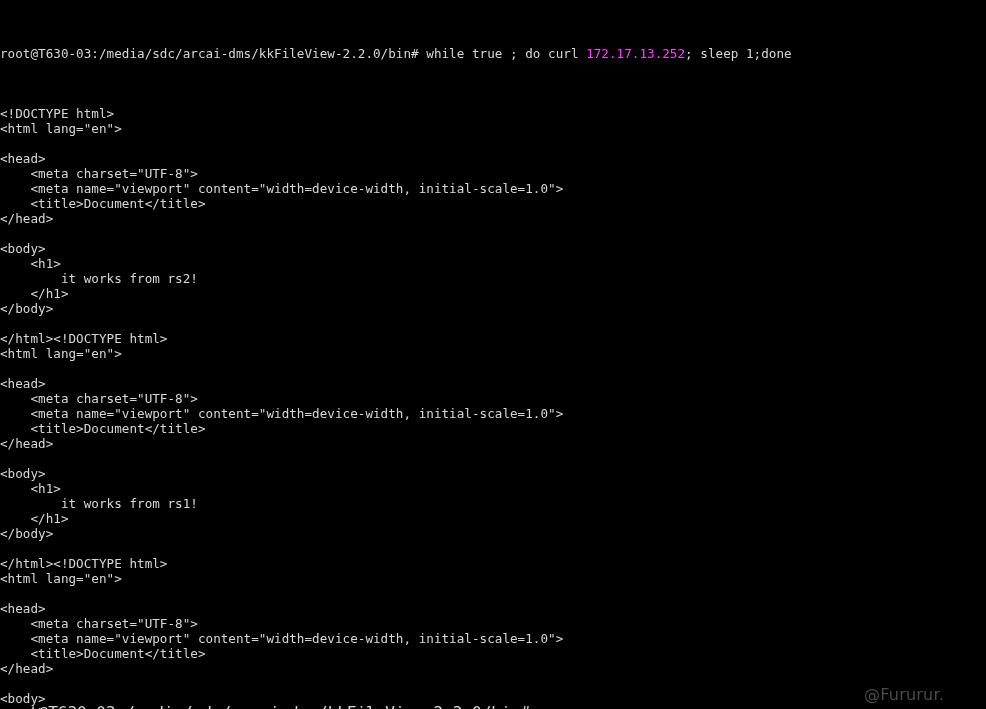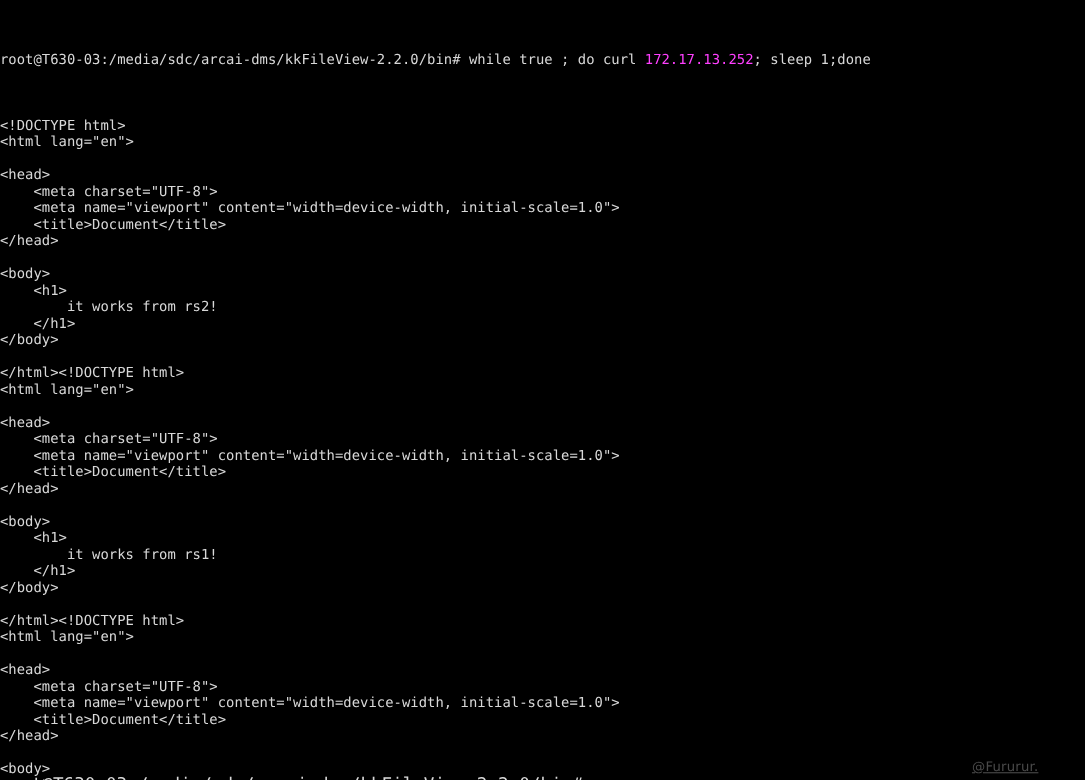--- a/index.html
+++ b/index.html
@@ -49,24 +49,23 @@
     width: 986px;
     height: 6px;
     overflow: hidden;
   }
   .clipped-wrap .line { color: #d8d8d8; }
   .watermark {
     position: absolute;
     right: 8px;
     bottom: 5px;
     font-family: "DejaVu Sans", "Liberation Sans", sans-serif;
-    font-size: 12px;
+    font-size: 16px;
     color: #4a4a4a;
     letter-spacing: 0.2px;
-    text-decoration: underline;
   }
 </style>
 </head>
 <body>
 
 <div id="terminal">
 
   <div class="screen">
 
     <div class="line"><span>root@T630-03:/media/sdc/arcai-dms/kkFileView-2.2.0/bin# </span><span class="seg-plain">while true ; do curl </span><span class="seg-ip">172.17.13.252</span><span class="seg-plain">; sleep 1;done</span></div>

